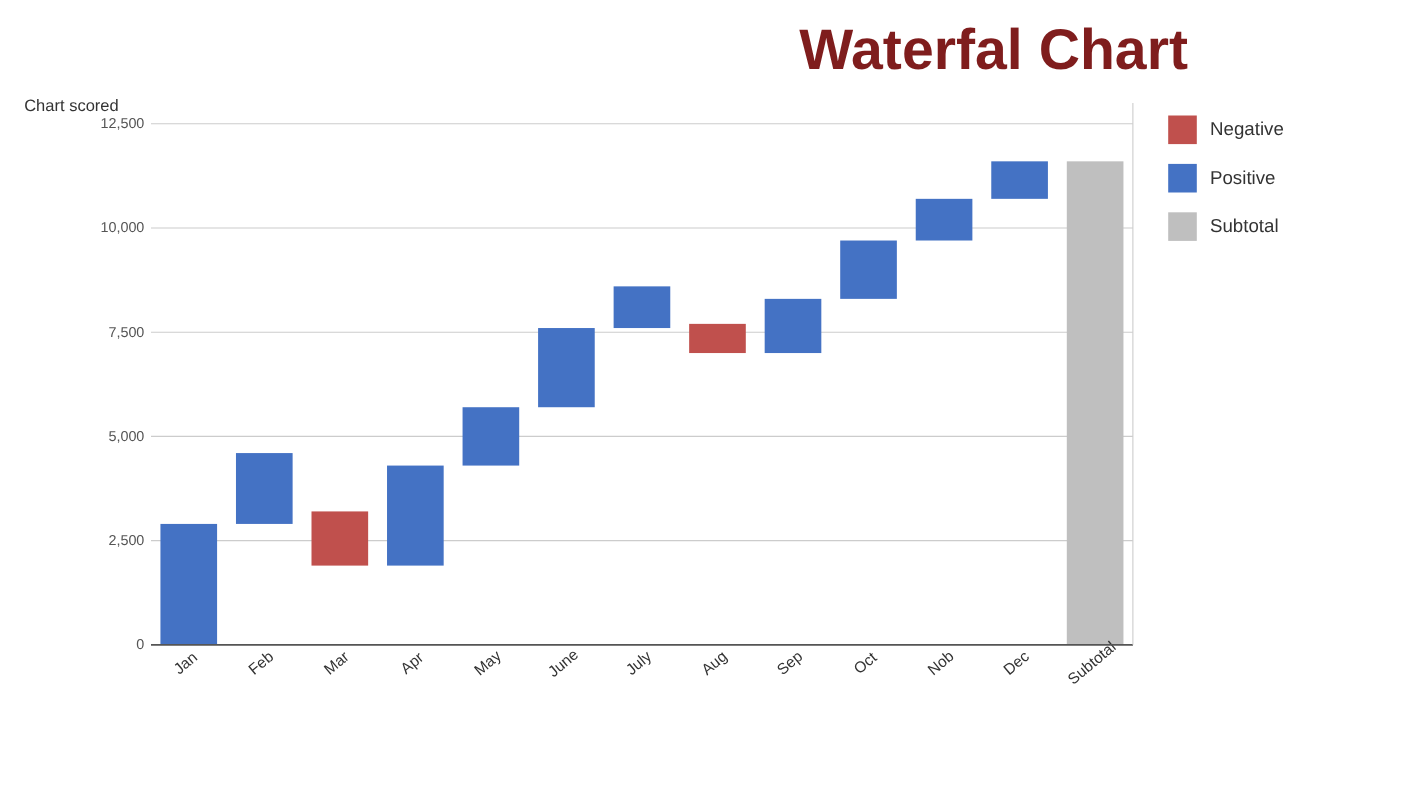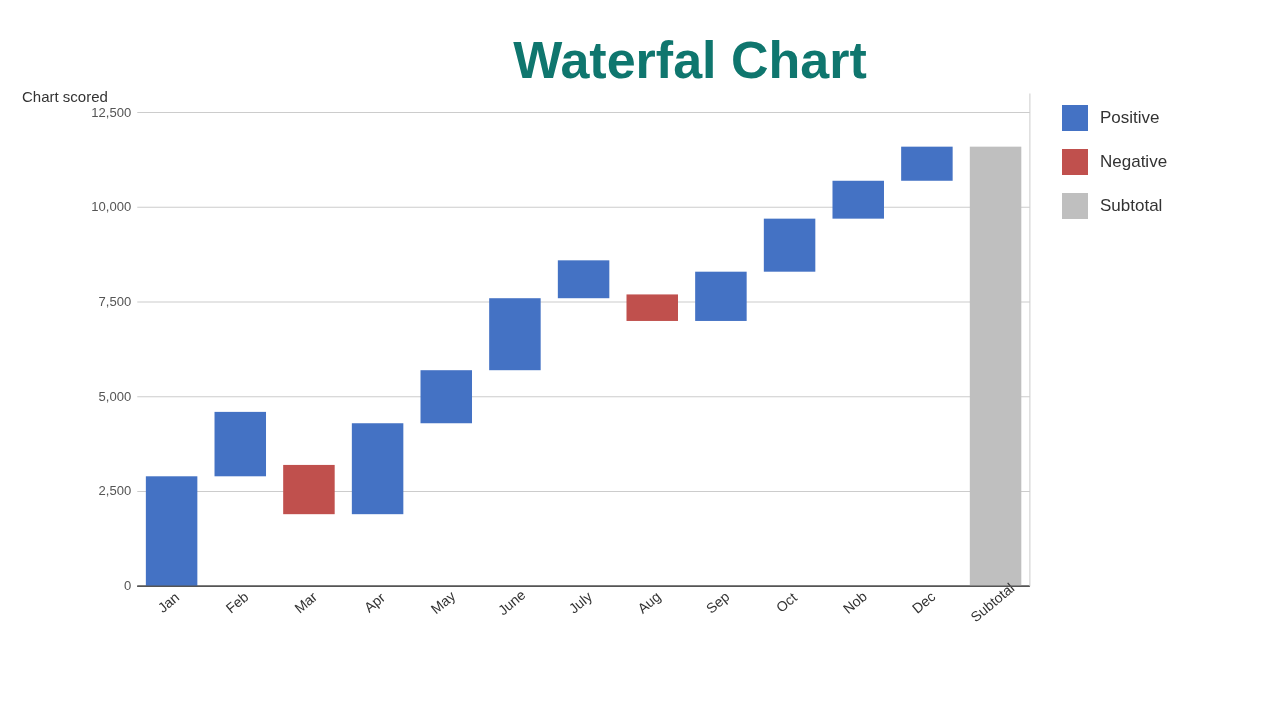--- a/index.html
+++ b/index.html
@@ -10,26 +10,26 @@
       font-family: Arial, sans-serif;
       overflow: hidden;
     }
     .container {
       width: 1280px;
       height: 720px;
       position: relative;
       padding: 20px 20px 10px 20px;
     }
     .title {
-      text-align: center;
+      text-align: right;
       font-size: 52px;
       font-weight: bold;
-      color: #0f766e;
+      color: #7f1d1d;
       position: absolute;
-      top: 30px;
+      top: 16px;
       left: 300px;
       right: 200px;
     }
     .y-axis-label {
       position: absolute;
       top: 88px;
       left: 22px;
       font-size: 15px;
       color: #333;
       font-weight: normal;
@@ -115,25 +115,25 @@
         <text x="769.2307692307693" y="520" text-anchor="middle" font-size="14" fill="#333" transform="rotate(-40, 769.2307692307693, 520)">Nob</text>
         <text x="837.5384615384615" y="520" text-anchor="middle" font-size="14" fill="#333" transform="rotate(-40, 837.5384615384615, 520)">Dec</text>
         <text x="905.8461538461538" y="520" text-anchor="middle" font-size="14" fill="#333" transform="rotate(-40, 905.8461538461538, 520)">Subtotal</text>
         <line x1="52" x2="940" y1="500" y2="500" stroke="#555" stroke-width="1.5"></line>
         <line x1="940" x2="940" y1="10" y2="500" stroke="#ccc" stroke-width="1"></line>
       </svg>
   </div>
 
   <div class="legend">
     <div class="legend-item">
+      <span class="legend-color" style="background:#C0504D;"></span>
+      <span>Negative</span>
+    </div>
+    <div class="legend-item">
       <span class="legend-color" style="background:#4472C4;"></span>
       <span>Positive</span>
-    </div>
-    <div class="legend-item">
-      <span class="legend-color" style="background:#C0504D;"></span>
-      <span>Negative</span>
     </div>
     <div class="legend-item">
       <span class="legend-color" style="background:#BFBFBF;"></span>
       <span>Subtotal</span>
     </div>
   </div>
 </div>
 
 </body></html>

